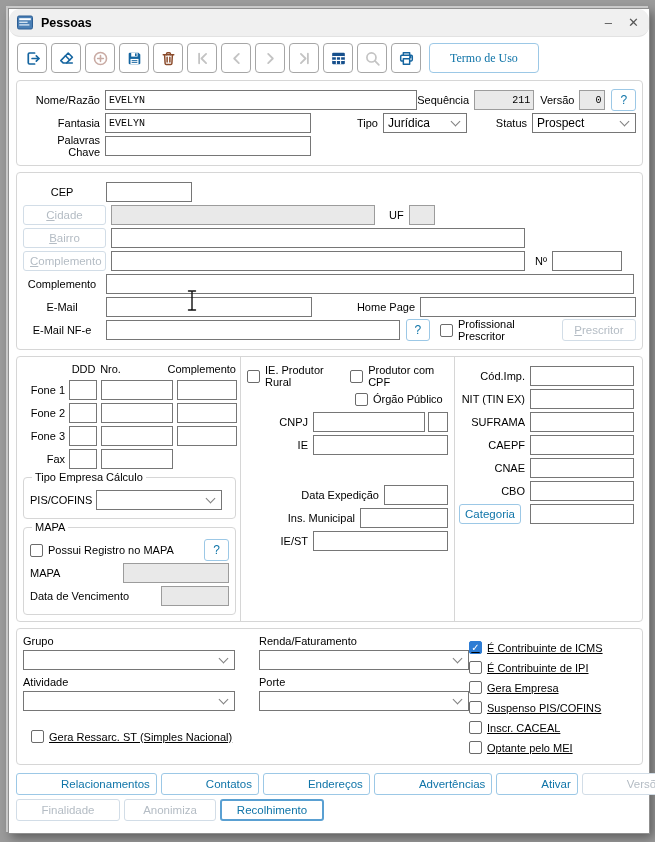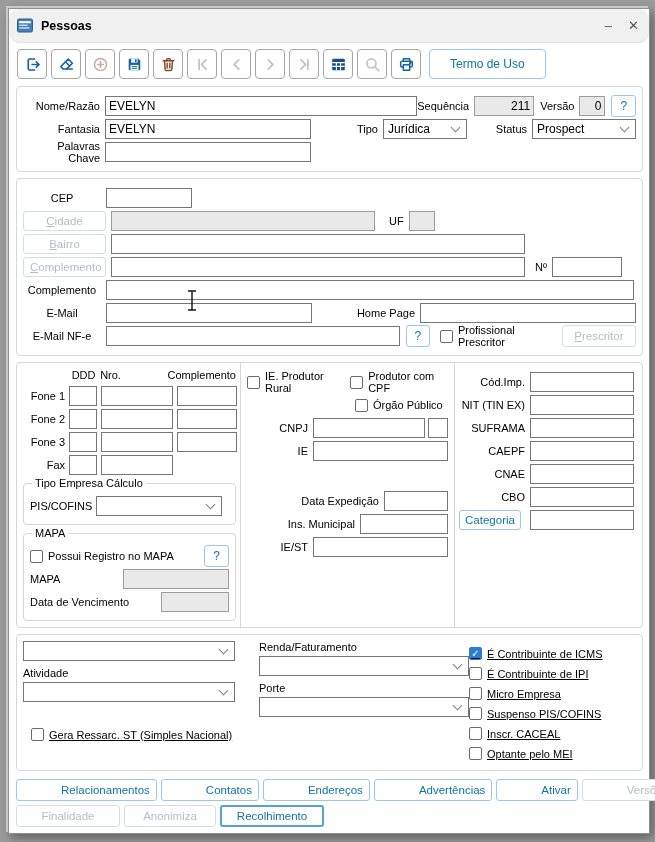--- a/index.html
+++ b/index.html
@@ -9,47 +9,47 @@
     font-family: "Liberation Sans", sans-serif;
     font-size: 11px; color:#000;
   }
   .window {
     position:absolute; left:8px; top:8px; width:642px; height:826px;
     background:#fff; border:1px solid #8f8f8f;
     box-shadow:-2px -2px 0 #c9c9c9, 3px 4px 10px rgba(0,0,0,.4);
     display:flex; flex-direction:column;
   }
   
-  .titlebar { height:34px; background:var(--titlebar-bg,#f0f0f0); border-bottom:1px solid #e2e2e2;
+  .titlebar { height:28px; background:var(--titlebar-bg,#f0f0f0); border-bottom:1px solid #e2e2e2;
     display:flex; align-items:center; padding:0 10px 0 8px; flex:none;border-radius:11px; }
   .win-icon { width:17px; height:15px; margin-right:7px; display:inline-flex; }
   .win-title { font-weight:bold; font-size:12.5px; }
   .win-controls { margin-left:auto; display:flex; gap:16px; color:#555; font-size:13px; }
   .win-controls span { cursor:default; line-height:14px; }
   
   .toolbar { display:flex; gap:4px; padding:6px 6px 4px 8px; align-items:center; flex:none; }
   .tbtn { width:30px; height:30px; background:#fff; border:1px solid #a6a6a6; border-radius:4px;
     display:inline-flex; align-items:center; justify-content:center; padding:0; }
   .tbtn svg { width:19px; height:19px; }
   .ic-blue { color:var(--icon-blue,#1565a0); }
   .ic-dark { color:var(--icon-darkblue,#164f8c); }
   .ic-brown { color:var(--icon-brown,#8a4a2a); }
   .ic-gray { color:var(--icon-gray,#c3c3c3); }
   .ic-warm { color:var(--icon-warm,#c9aba4); }
   .btn-termo { height:30px; margin-left:4px; padding:0 20px; background:#fff;
     border:1px solid var(--accent-border,#9cc8e6); border-radius:4px;
-    color:var(--accent,#0f74a8); font-size:12px; font-family:Liberation Sans, sans-serif; }
+    color:var(--accent,#0f74a8); font-size:12px; font-family:Liberation Serif, serif; }
   
   .section { border:1px solid var(--group-border,#d6d6d6); border-radius:4px;
     margin:3px 6px 3px 7px; padding:6px; flex:none; }
   .row { display:flex; align-items:center; margin:3px 0; height:20px; }
   .lbl { text-align:right; padding-right:5px; flex:none; }
   .w76 { width:82px; } .w78 { width:83px;text-align:center; }
   input, .inp { height:20px; border:1px solid var(--input-border,#767676); background:#fff;
-    font-family:Liberation Sans, sans-serif; font-size:12px; padding:0 3px; }
+    font-family:Liberation Mono, monospace; font-size:10px; padding:0 3px; }
   .ro { background:var(--readonly-bg,#e9e9e9); border-color:#9c9c9c; }
   .num { text-align:right; }
   .select { height:20px; border:1px solid var(--input-border,#767676); background:#fff;
     display:inline-flex; align-items:center; justify-content:space-between; padding-left:4px; font-size:12px; }
   .chev { width:7px; height:7px; border-right:1.5px solid #808080; border-bottom:1.5px solid #808080;
     transform:rotate(45deg); margin:-3px 7px 0 4px; flex:none; }
   .help { width:25px; height:22px; background:#fff; border:1px solid var(--accent-border,#9cc8e6);
     border-radius:3px; color:var(--accent,#0f74a8); font-size:12px; font-family:inherit; }
   .link-btn { background:#fff; border:1px solid var(--accent-border,#9cc8e6); border-radius:3px;
     color:var(--accent,#0f74a8); font-size:11.5px; font-family:inherit; height:22px; padding:0 6px; }
@@ -398,20 +398,21 @@
         <button class="link-btn" style="height:20px;width:62px;padding:0 2px">Categoria</button>
         <input style="width: 104px;" class="inp">
       </div>
     </div>
   </div>
 
   <div class="section sec4">
     <div class="s4left">
       <div style="display:flex;gap:24px">
         <div class="s4col" style="width:212px">
+          <div class="fl-lbl">Grupo</div>
           <div class="select" style="width:212px">
             <span></span>
               <span class="chev"></span>
           </div>
           <div class="fl-lbl" style="margin-top:6px">Atividade</div>
           <div class="select" style="width:212px">
             <span></span>
               <span class="chev"></span>
           </div>
         </div>
@@ -421,37 +422,37 @@
             <span></span>
               <span class="chev"></span>
           </div>
           <div class="fl-lbl" style="margin-top:6px">Porte</div>
           <div class="select" style="width:210px">
             <span></span>
               <span class="chev"></span>
           </div>
         </div>
       </div>
-      <div class="flag-row" style="margin-top:8px;margin-left:8px">
+      <div class="flag-row" style="margin-top:16px;margin-left:8px">
         <span class="cb"></span>
         <span class="cb-lbl">Gera Ressarc. ST (Simples Nacional)</span>
       </div>
     </div>
     <div class="s4right">
       <div class="flag-row">
         <span class="cb checked"></span>
         <span class="cb-lbl">É Contribuinte de ICMS</span>
       </div>
       <div class="flag-row">
         <span class="cb"></span>
         <span class="cb-lbl">É Contribuinte de IPI</span>
       </div>
       <div class="flag-row">
         <span class="cb"></span>
-        <span class="cb-lbl">Micro Empresa</span>
+        <span class="cb-lbl">Gera Empresa</span>
       </div>
       <div class="flag-row">
         <span class="cb"></span>
         <span class="cb-lbl">Suspenso PIS/COFINS</span>
       </div>
       <div class="flag-row">
         <span class="cb"></span>
         <span class="cb-lbl">Inscr. CACEAL</span>
       </div>
       <div class="flag-row">

